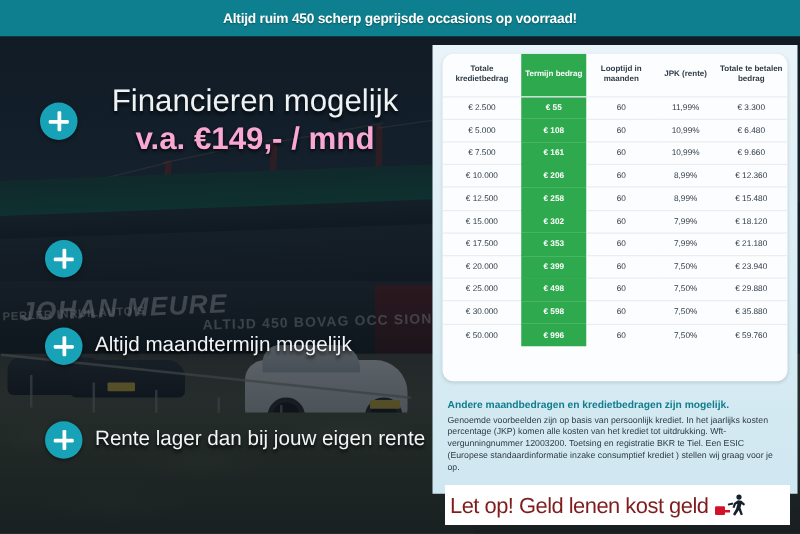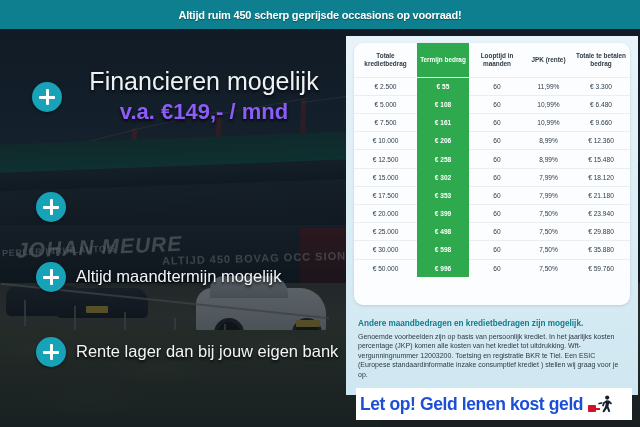--- a/index.html
+++ b/index.html
@@ -61,21 +61,21 @@
   
   .banner{position:absolute;left:0;top:0;width:640px;height:29px;background:#0d7f8e;
        display:flex;align-items:center;justify-content:center;z-index:6;}
   .banner span{color:#fff;font-size:11px;font-weight:bold;letter-spacing:-.2px;
        text-shadow:0 1px 1px rgba(0,0,0,.35);white-space:nowrap;}
 
   
   .left{position:absolute;left:0;top:29px;width:346px;height:398px;z-index:5;}
   .headline{position:absolute;left:64px;top:23px;width:280px;text-align:center;margin-top:14px;}
   .headline .l1{color:#eef2f4;font-size:25px;line-height:30px;text-shadow:0 2px 3px rgba(0,0,0,.75);}
-  .headline .l2{color:#8b5cf6;font-size:22px;font-weight:bold;line-height:31px;
+  .headline .l2{color:#f9a8d4;font-size:25px;font-weight:bold;line-height:31px;
        text-shadow:0 2px 3px rgba(0,0,0,.8);}
   .plus{position:absolute;width:30px;height:30px;border-radius:50%;background:#17a2b8;
        box-shadow:0 1px 3px rgba(0,0,0,.5);}
   .plus:before,.plus:after{content:"";position:absolute;background:#fff;border-radius:1px;}
   .plus:before{left:7px;top:13.5px;width:16px;height:3.5px;}
   .plus:after{left:13.5px;top:7px;width:3.5px;height:16px;}
   .bullet{position:absolute;left:36px;width:300px;color:#f2f5f7;font-size:16.5px;
        text-shadow:0 2px 3px rgba(0,0,0,.85);white-space:nowrap;}
 
   
@@ -92,21 +92,21 @@
   th.hl,td.hl{background:#2ea94e;color:#fff;font-weight:bold;border-top:1px solid #2ea94e;}
   th.hl{background:#2ea94e;}
   tbody tr:first-child td{border-top:1px solid #e9eef2;}
 
   .note-title{position:absolute;left:12px;top:282px;width:268px;color:#0f7d8d;
        font-size:8.2px;font-weight:bold;line-height:11px;}
   .note-body{position:absolute;left:12px;top:296px;width:262px;color:#2c3a45;
        font-size:7px;line-height:9.4px;text-align:left;}
   .letop{position:absolute;left:10px;top:352px;width:272px;height:32px;background:#ffffff;
        display:flex;align-items:center;gap:5px;padding-left:4px;}
-  .letop .txt{font-size:17.5px;font-weight:bold;color:#1d4ed8;letter-spacing:-.4px;white-space:nowrap;}
+  .letop .txt{font-size:17.5px;font-weight:normal;color:#7f1d1d;letter-spacing:-.4px;white-space:nowrap;}
   .letop .mark{position:relative;width:24px;height:20px;flex:none;}
   .bag{position:absolute;left:0;bottom:2px;width:8px;height:7px;background:#d3122a;border-radius:1px;}
   .bag:after{content:"";position:absolute;left:7px;bottom:2px;width:5px;height:1.6px;background:#d3122a;}
   .runner{position:absolute;right:0;bottom:0;width:15px;height:19px;}
 </style>
 </head>
 <body>
 
 <div class="ad">
 
@@ -161,21 +161,21 @@
       <div class="l1">Financieren mogelijk</div>
       <div class="l2">v.a. €149,- / mnd</div>
     </div>
 
     <div class="plus" style="left:36px;top:163px;"></div>
 
     <div class="plus" style="left:36px;top:233px;"></div>
     <div class="bullet" style="left:76px;top:238px;">Altijd maandtermijn mogelijk</div>
 
     <div class="plus" style="left:36px;top:308px;"></div>
-    <div class="bullet" style="left:76px;top:313px;">Rente lager dan bij jouw eigen bank</div>
+    <div class="bullet" style="left:76px;top:313px;">Rente lager dan bij jouw eigen rente</div>
   </div>
 
   <div class="card">
 
     <div class="tablewrap">
       <table>
         <colgroup>
             <col class="c1">
             <col class="c2">
             <col class="c3">

